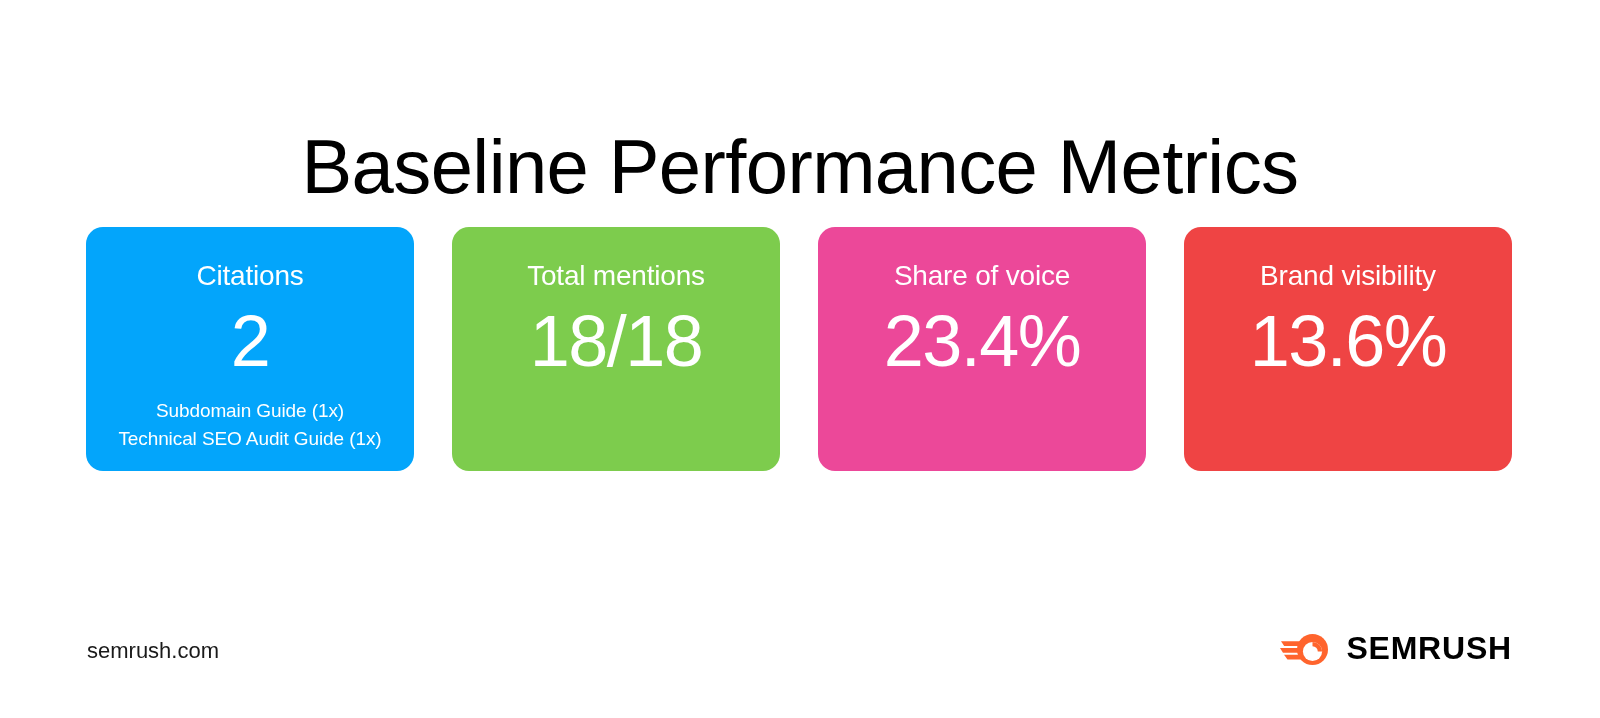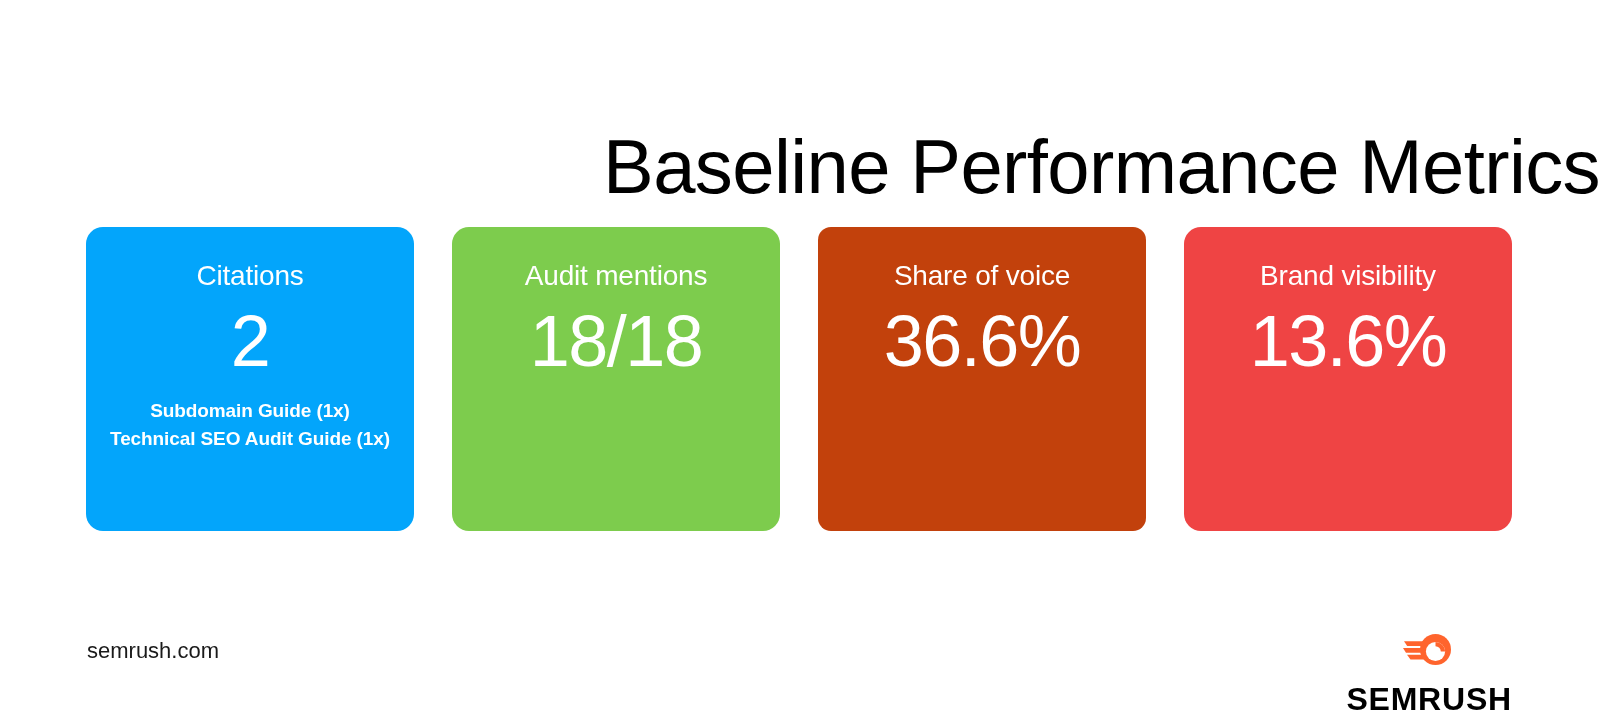--- a/index.html
+++ b/index.html
@@ -23,21 +23,21 @@
     height: 718px;
     background: #ffffff;
   }
 
   
   .title {
     position: absolute;
     left: 0;
     right: 0;
     top: 74px;
-    text-align: right;
+    text-align: center;
     font-size: 76px;
     line-height: 84px;
     font-weight: 400;
     letter-spacing: -0.6px;
     color: #000000;
     font-family: "Liberation Sans", "DejaVu Sans", sans-serif;
     white-space: nowrap;
   }
 
   
@@ -48,21 +48,21 @@
     width: 1426px;
     height: 304px;
     display: flex;
     flex-direction: row;
     justify-content: space-between;
     align-items: stretch;
   }
 
   .card {
     width: 328px;
-    height: 304px;
+    height: 244px;
     border-radius: 17px;
     position: relative;
     display: flex;
     flex-direction: column;
     align-items: center;
     padding-top: 32px;
     color: #ffffff;
     overflow: hidden;
   }
 
@@ -85,21 +85,21 @@
     color: #ffffff;
     text-align: center;
     letter-spacing: -1.5px;
     white-space: nowrap;
   }
 
   .card-details {
     margin-top: 12px;
     font-size: 19px;
     line-height: 28px;
-    font-weight: 700;
+    font-weight: 400;
     color: #ffffff;
     text-align: center;
     padding: 0 18px;
     letter-spacing: -0.1px;
   }
   .card-details:empty { display: none; }
 
   
   .footer {
     position: absolute;
@@ -118,21 +118,21 @@
     color: #1a1a1a;
     font-weight: 400;
     letter-spacing: 0px;
   }
 
   .brand-logo {
     position: absolute;
     right: 88px;
     top: 36px;
     display: flex;
-    flex-direction: column;
+    flex-direction: row;
     align-items: center;
     gap: 14px;
   }
 
   .brand-mark {
     width: 52px;
     height: 40px;
     display: block;
     flex: none;
   }
@@ -155,28 +155,28 @@
 
   <div class="cards">
 
     <div class="card" style="background: rgb(3, 165, 251);">
       <div class="card-label">Citations</div>
       <div class="card-value">2</div>
       <div class="card-details">Subdomain Guide (1x)<br>Technical SEO Audit Guide (1x)</div>
     </div>
 
     <div class="card" style="background: rgb(125, 204, 77);">
-      <div class="card-label">Audit mentions</div>
+      <div class="card-label">Total mentions</div>
       <div class="card-value">18/18</div>
 
     </div>
 
-    <div class="card" style="background: #c2410c; border-radius: 13px;">
+    <div class="card" style="background: #ec4899;">
       <div class="card-label">Share of voice</div>
-      <div class="card-value">36.6%</div>
+      <div class="card-value">23.4%</div>
 
     </div>
 
     <div class="card" style="background: #ef4444;">
       <div class="card-label">Brand visibility</div>
       <div class="card-value">13.6%</div>
 
     </div>
 
   </div>

